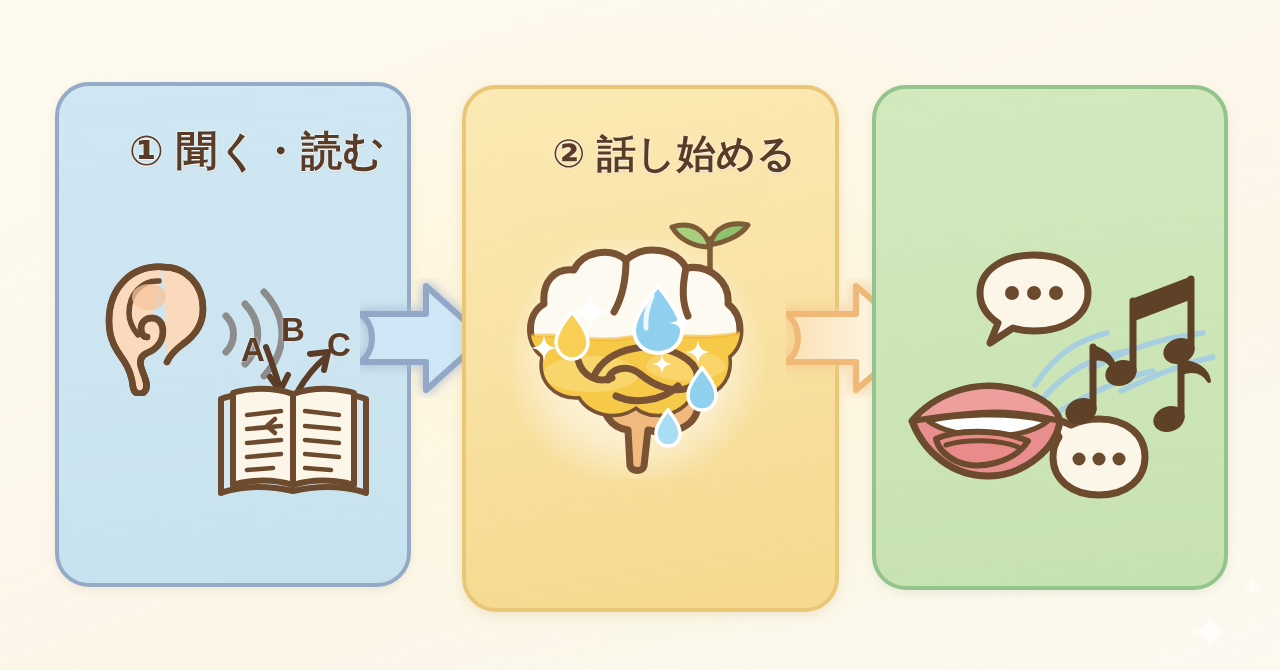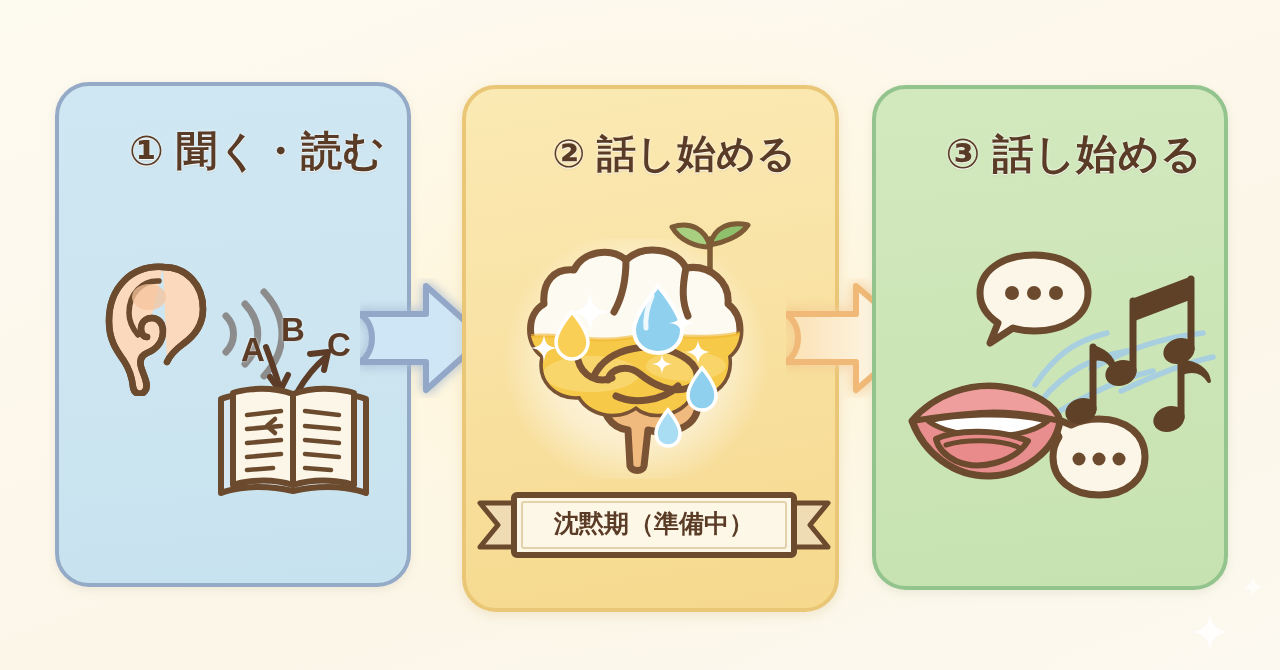--- a/index.html
+++ b/index.html
@@ -313,32 +313,20 @@
           <path d="M182 176 C182 176 194 190 194 199 C194 207 189 212 182 212 C175 212 170 207 170 199 C170 190 182 176 182 176 Z" fill="#a9ddf3" stroke="#ffffff" stroke-width="3.5"></path>
 
           <path d="M104 58 C106 72 110 76 124 78 C110 80 106 84 104 98 C102 84 98 80 84 78 C98 76 102 72 104 58 Z" fill="#ffffff"></path>
           <path d="M196 76 C197 85 200 88 209 89 C200 90 197 93 196 102 C195 93 192 90 183 89 C192 88 195 85 196 76 Z" fill="#ffffff"></path>
           <path d="M58 100 C59 110 62 113 72 114 C62 115 59 118 58 128 C57 118 54 115 44 114 C54 113 57 110 58 100 Z" fill="#ffffff"></path>
           <path d="M212 106 C213 114 216 117 224 118 C216 119 213 122 212 130 C211 122 208 119 200 118 C208 117 211 114 212 106 Z" fill="#ffffff"></path>
           <path d="M176 120 C177 127 179 129 186 130 C179 131 177 133 176 140 C175 133 173 131 166 130 C173 129 175 127 176 120 Z" fill="#ffffff"></path>
         </svg>
       </div>
 
-      <div id="ribbon">
-        <svg width="360" height="72" viewBox="0 0 360 72" style="position:absolute;left:0;top:0;">
-
-          <path d="M6 14 L62 14 L62 58 L6 58 L24 36 Z" fill="#f0dcb4" stroke="#6b4a2d" stroke-width="5" stroke-linejoin="round"></path>
-
-          <path d="M354 14 L298 14 L298 58 L354 58 L336 36 Z" fill="#f0dcb4" stroke="#6b4a2d" stroke-width="5" stroke-linejoin="round"></path>
-
-          <rect x="40" y="6" width="280" height="60" rx="3" fill="#fdf7e7" stroke="#6b4a2d" stroke-width="6"></rect>
-          <rect x="48" y="13" width="264" height="46" rx="2" fill="none" stroke="#e2d1aa" stroke-width="2"></rect>
-        </svg>
-        <div id="ribbon-label">沈黙期（準備中）</div>
-      </div>
 
     </div>
   </div>
 
   <div class="flow-arrow" id="arrow-2">
     <svg width="132" height="120" viewBox="0 0 132 120">
       <defs>
         <filter id="glow2" x="-40%" y="-40%" width="180%" height="180%">
           <feGaussianBlur stdDeviation="7" result="b"></feGaussianBlur>
           <feMerge>
@@ -353,21 +341,20 @@
         </linearGradient>
       </defs>
       <path d="M0 36 L70 36 L70 8 L130 60 L70 112 L70 84 L0 84
                C16 74 16 46 0 36 Z" fill="url(#arrfill2)" stroke="#f0b977" stroke-width="6" stroke-linejoin="round" filter="url(#glow2)"></path>
     </svg>
   </div>
 
   <div class="card" id="card-speak">
     <div class="card-inner">
 
-      <div class="heading" id="heading-speak">③ 話し始める</div>
 
       <div class="illus" id="bubble-top">
         <svg width="120" height="100" viewBox="0 0 120 100">
           <path d="M60 6 C92 6 114 22 114 44 C114 66 92 82 60 82
                    C52 82 45 81 39 79 L16 94 L24 74
                    C12 66 6 56 6 44 C6 22 28 6 60 6 Z" fill="#fbf6e8" stroke="#6b4a2d" stroke-width="7" stroke-linejoin="round"></path>
           <circle cx="38" cy="44" r="7" fill="#6b4a2d"></circle>
           <circle cx="60" cy="44" r="7" fill="#6b4a2d"></circle>
           <circle cx="82" cy="44" r="7" fill="#6b4a2d"></circle>
         </svg>

